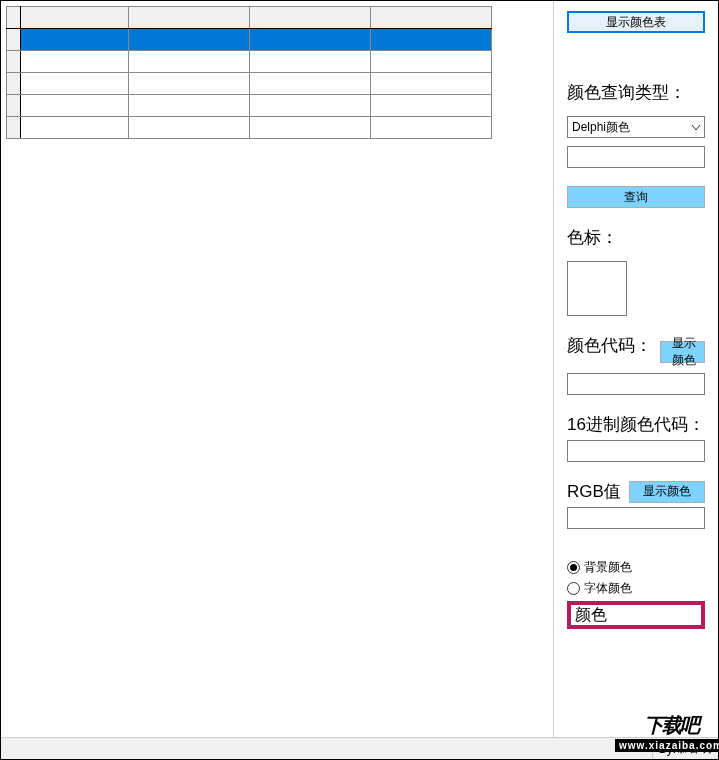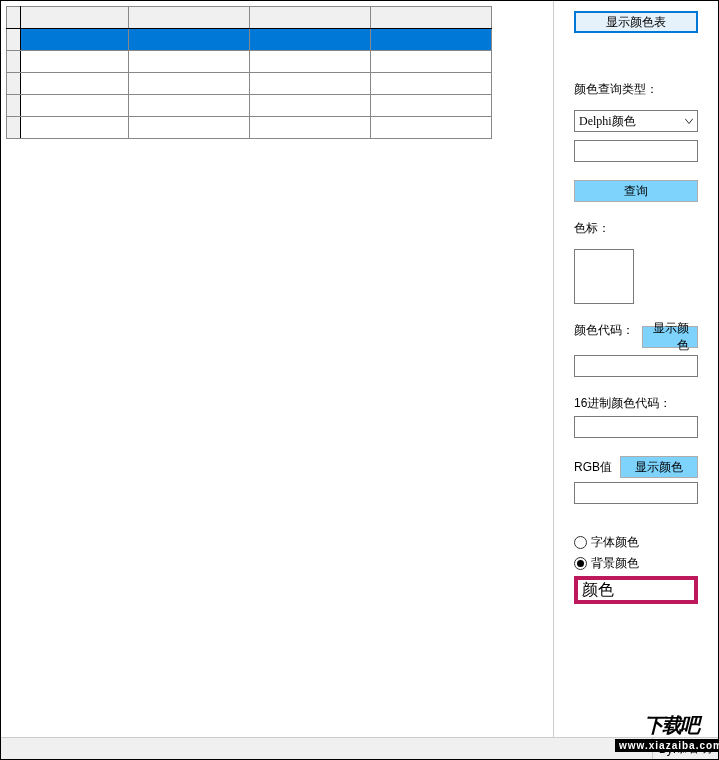--- a/index.html
+++ b/index.html
@@ -18,28 +18,28 @@
     .grid { position: absolute; top: 5px; left: 5px; border: 1px solid #000; border-collapse: collapse; }
     .grid td, .grid th { border: 1px solid #888; height: 22px; }
     .grid .rowhead { width: 14px; background: #f0f0f0; border-right: 1px solid #000; }
     .grid th.rowhead { border-bottom: 1px solid #000; }
     .grid .colhead { background: #f0f0f0; border-bottom: 1px solid #000; }
     .grid .c1 { width: 108px; }
     .grid .c2, .grid .c3, .grid .c4 { width: 121px; }
     .grid tr.selected td:not(.rowhead) { background: #0078d7; }
     .grid tr.header th { height: 22px; }
     
-    .side-panel { width: 165px; border-left: 1px solid #ccc; padding: 10px 20px; display: flex; flex-direction: column; gap: 0; }
+    .side-panel { width: 165px; border-left: 1px solid #ccc; padding: 10px 13px; display: flex; flex-direction: column; gap: 0; }
     
     .btn { height: 22px; background: #7dd3fc; border: 1px solid #adadad; font-size: 12px; cursor: pointer; display: flex; align-items: center; justify-content: center; }
     .btn-primary { border: 2px solid #0078d7; background: #e5f1fb; }
     
-    .label { font-size: 12px; margin-bottom: 4px; }
-    
-    .select-wrap { position: relative; height: 22px; border: 1px solid #7a7a7a; background: #fff; display: flex; align-items: center; padding: 0 18px 0 4px; font-family: Liberation Serif, serif; }
+    .label { font-size: 17px; margin-bottom: 4px; }
+    
+    .select-wrap { position: relative; height: 22px; border: 1px solid #7a7a7a; background: #fff; display: flex; align-items: center; padding: 0 18px 0 4px; }
     .select-wrap .chev { position: absolute; right: 4px; top: 50%; transform: translateY(-50%); }
     
     .textbox { height: 22px; border: 1px solid #7a7a7a; background: #fff; width: 100%; padding: 0 4px; font-size: 12px; }
     
     .swatch { width: 60px; height: 55px; border: 1px solid #7a7a7a; background: #fff; }
     
     .row-inline { display: flex; align-items: center; gap: 8px; }
     .row-inline .btn { flex: 0 0 auto; padding: 0 8px; text-align: right; }
     
     .radio-group { display: flex; flex-direction: column; gap: 4px; }
@@ -163,26 +163,26 @@
         <div class="label" style="margin-bottom:0">RGB值</div>
         <div class="btn" style="flex:1">显示颜色</div>
       </div>
       <div style="height:4px"></div>
       <input class="textbox" type="text" style="">
 
       <div class="spacer-lg"></div>
 
       <div class="radio-group">
         <div class="radio-item">
+          <span class="radio-circle checked"></span>
+          <span>背景颜色</span>
+        </div>
+        <div class="radio-item">
           <span class="radio-circle"></span>
           <span>字体颜色</span>
-        </div>
-        <div class="radio-item">
-          <span class="radio-circle checked"></span>
-          <span>背景颜色</span>
         </div>
       </div>
 
       <div style="height:4px"></div>
       <div class="color-preview">
         <span>颜色</span>
       </div>
 
     </div>
 

